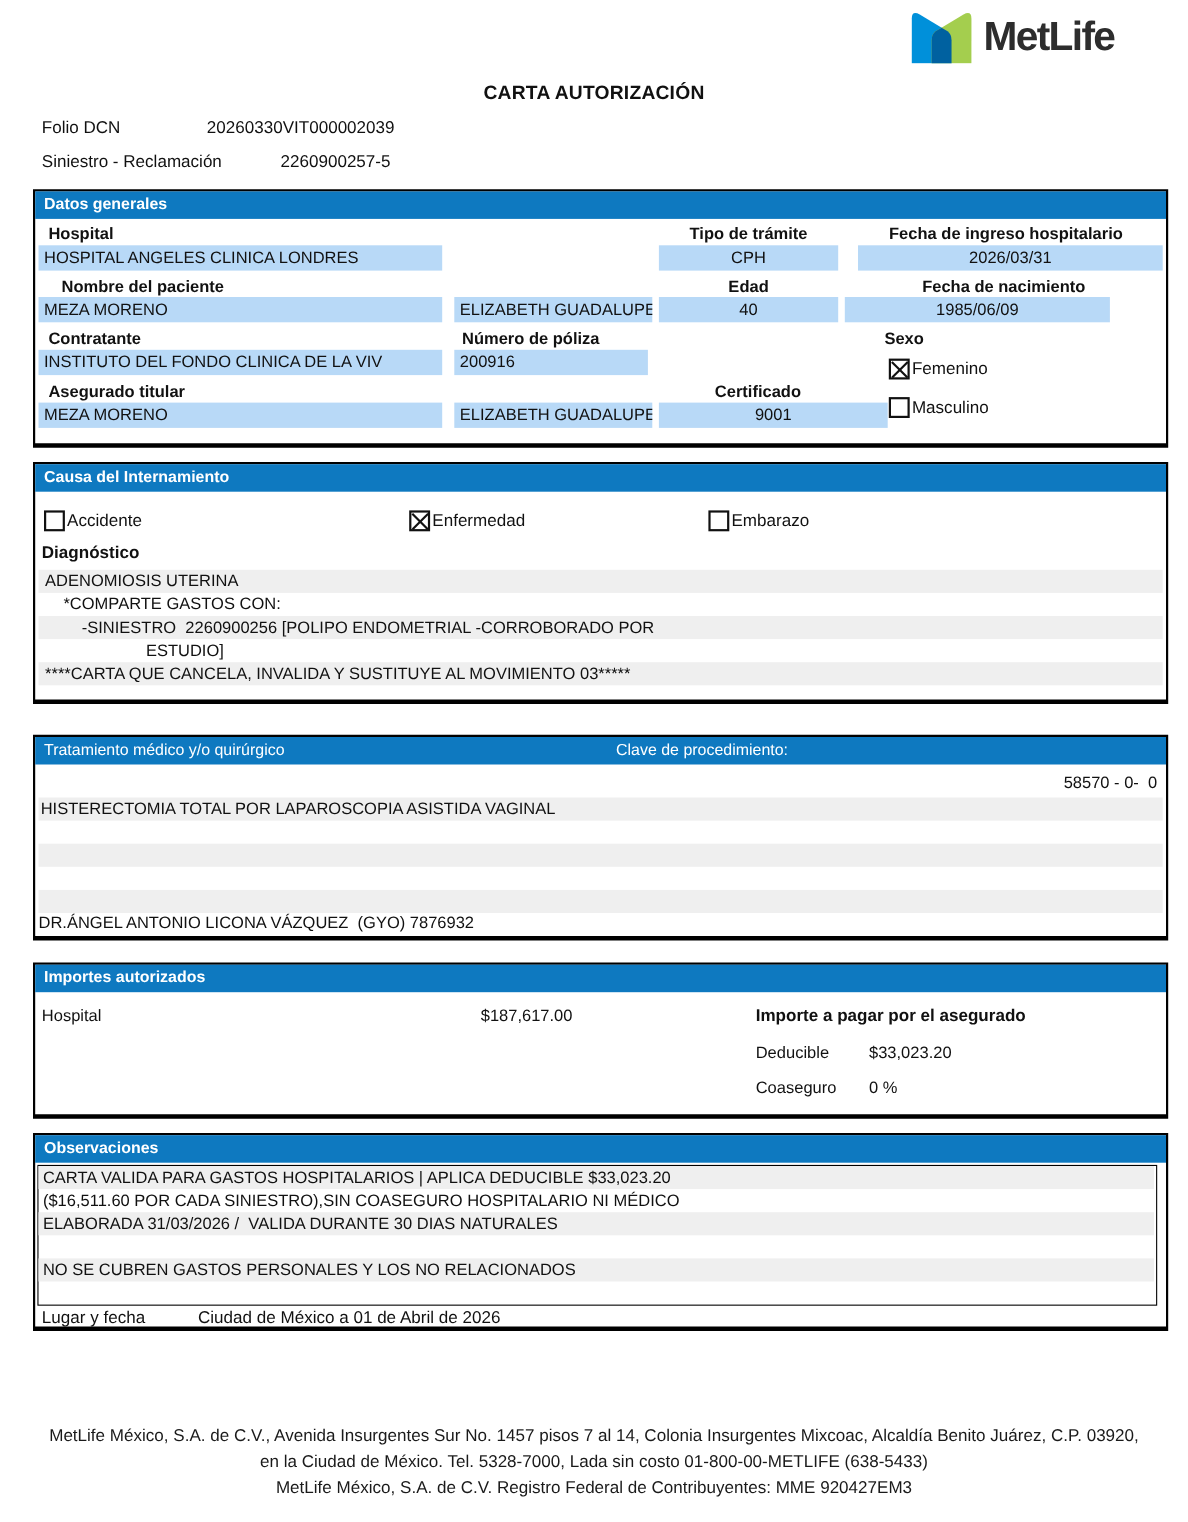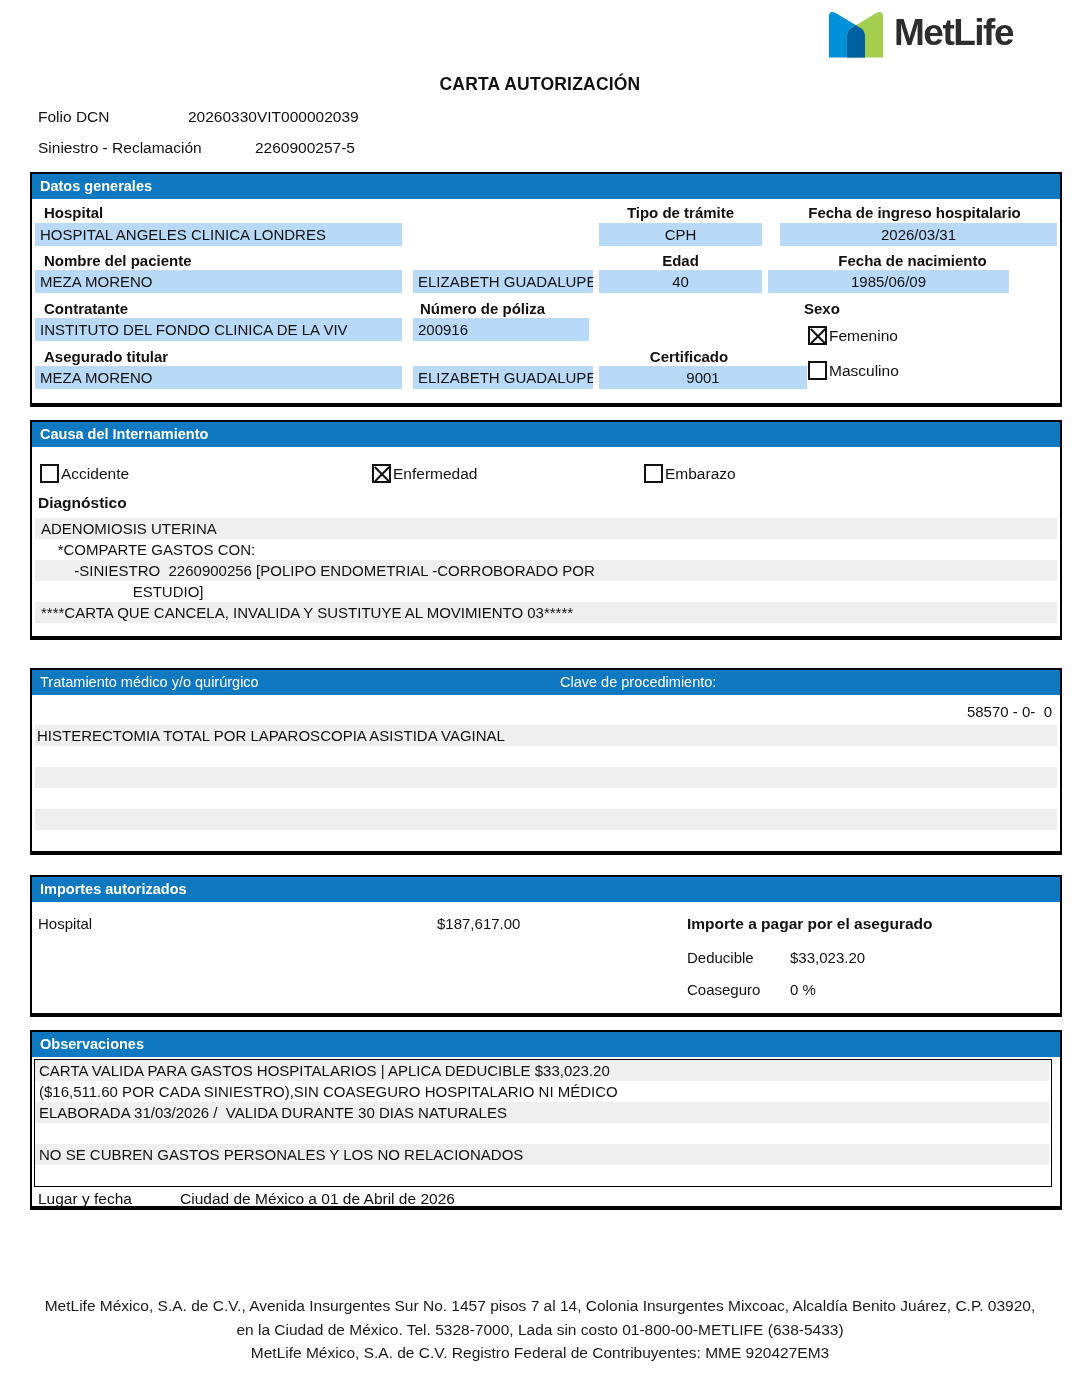--- a/index.html
+++ b/index.html
@@ -58,21 +58,21 @@
     <div class="sec-bar">Datos generales</div>
 
     <div class="lbl" style="left:12px;top:30px;">Hospital</div>
     <div class="lbl ctr" style="left:567px;top:30px;width:163px;">Tipo de trámite</div>
     <div class="lbl ctr" style="left:740px;top:30px;width:285px;">Fecha de ingreso hospitalario</div>
 
     <div class="field" style="left:3px;top:49px;width:367px;">HOSPITAL ANGELES CLINICA LONDRES</div>
     <div class="field ctr" style="left:567px;top:49px;width:163px;">CPH</div>
     <div class="field ctr" style="left:748px;top:49px;width:277px;">2026/03/31</div>
 
-    <div class="lbl" style="left:12px;top:78px;">Nombre del paciente</div>
+    <div class="lbl" style="left:24px;top:78px;">Nombre del paciente</div>
     <div class="lbl ctr" style="left:567px;top:78px;width:163px;">Edad</div>
     <div class="lbl ctr" style="left:736px;top:78px;width:289px;">Fecha de nacimiento</div>
 
     <div class="field" style="left:3px;top:96px;width:367px;">MEZA MORENO</div>
     <div class="field" style="left:381px;top:96px;width:180px;">ELIZABETH GUADALUPE</div>
     <div class="field ctr" style="left:567px;top:96px;width:163px;">40</div>
     <div class="field ctr" style="left:736px;top:96px;width:241px;">1985/06/09</div>
 
     <div class="lbl" style="left:12px;top:126px;">Contratante</div>
     <div class="lbl" style="left:388px;top:126px;">Número de póliza</div>
@@ -127,20 +127,21 @@
   <div class="sec" style="top:668px;height:187px;">
     <div class="sec-bar thin">Tratamiento médico y/o quirúrgico</div>
     <div class="abs" style="left:528px;top:0;height:25px;line-height:25px;color:#fff;font-size:14.5px;">Clave de procedimiento:</div>
 
     <div class="txt" style="right:8px;top:33px;text-align:right;">58570 - 0-  0</div>
 
     <div class="stripe g" style="left:3px;top:55px;width:1022px;padding-left:2px;">HISTERECTOMIA TOTAL POR LAPAROSCOPIA ASISTIDA VAGINAL</div>
     <div class="stripe g" style="left:3px;top:97px;width:1022px;"></div>
     <div class="stripe g" style="left:3px;top:139px;width:1022px;"></div>
 
+    <div class="txt" style="left:3px;top:161px;">DR.ÁNGEL ANTONIO LICONA VÁZQUEZ  (GYO) 7876932</div>
   </div>
 
   <div class="sec" style="top:875px;height:142px;">
     <div class="sec-bar">Importes autorizados</div>
 
     <div class="txt" style="left:6px;top:38px;">Hospital</div>
     <div class="txt" style="left:405px;top:38px;">$187,617.00</div>
     <div class="lbl" style="left:655px;top:38px;font-size:15.5px;">Importe a pagar por el asegurado</div>
 
     <div class="txt" style="left:655px;top:72px;">Deducible</div>

